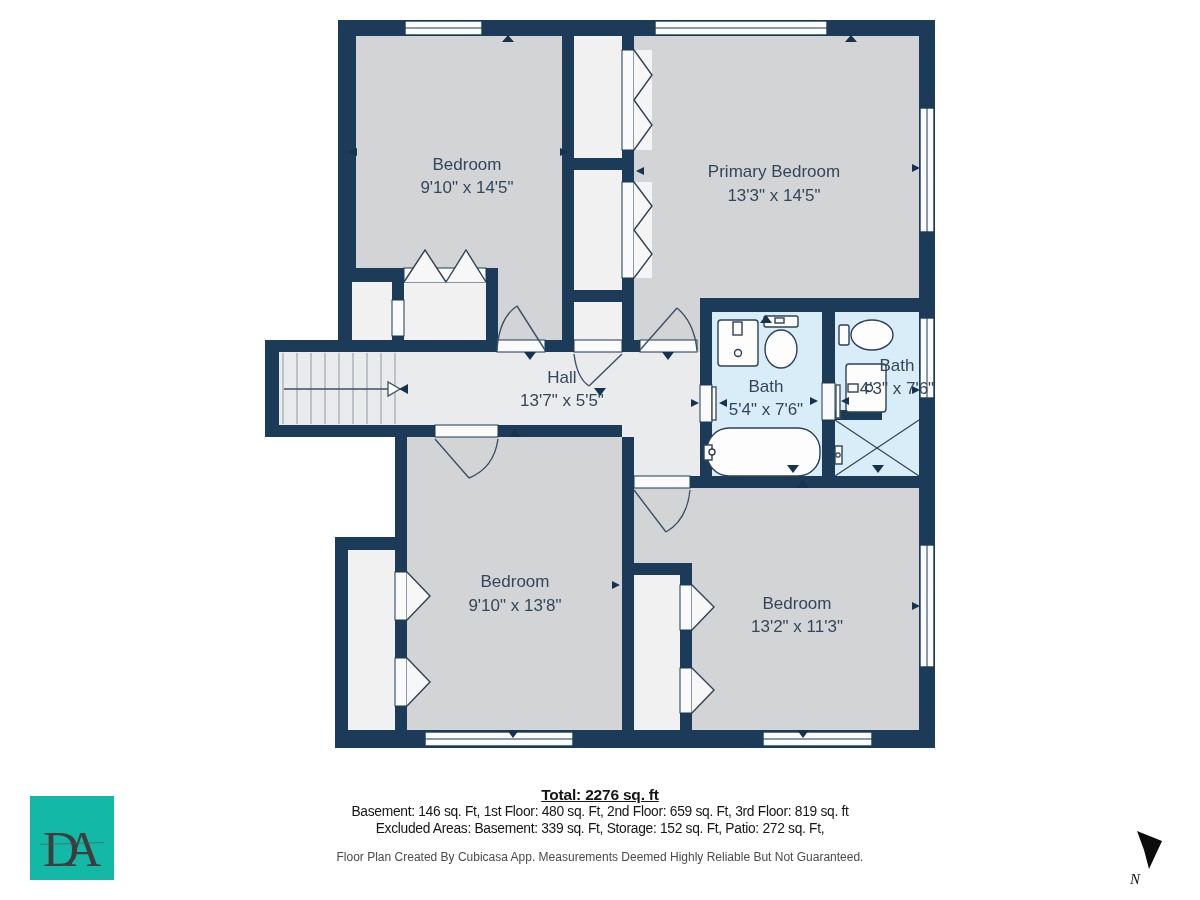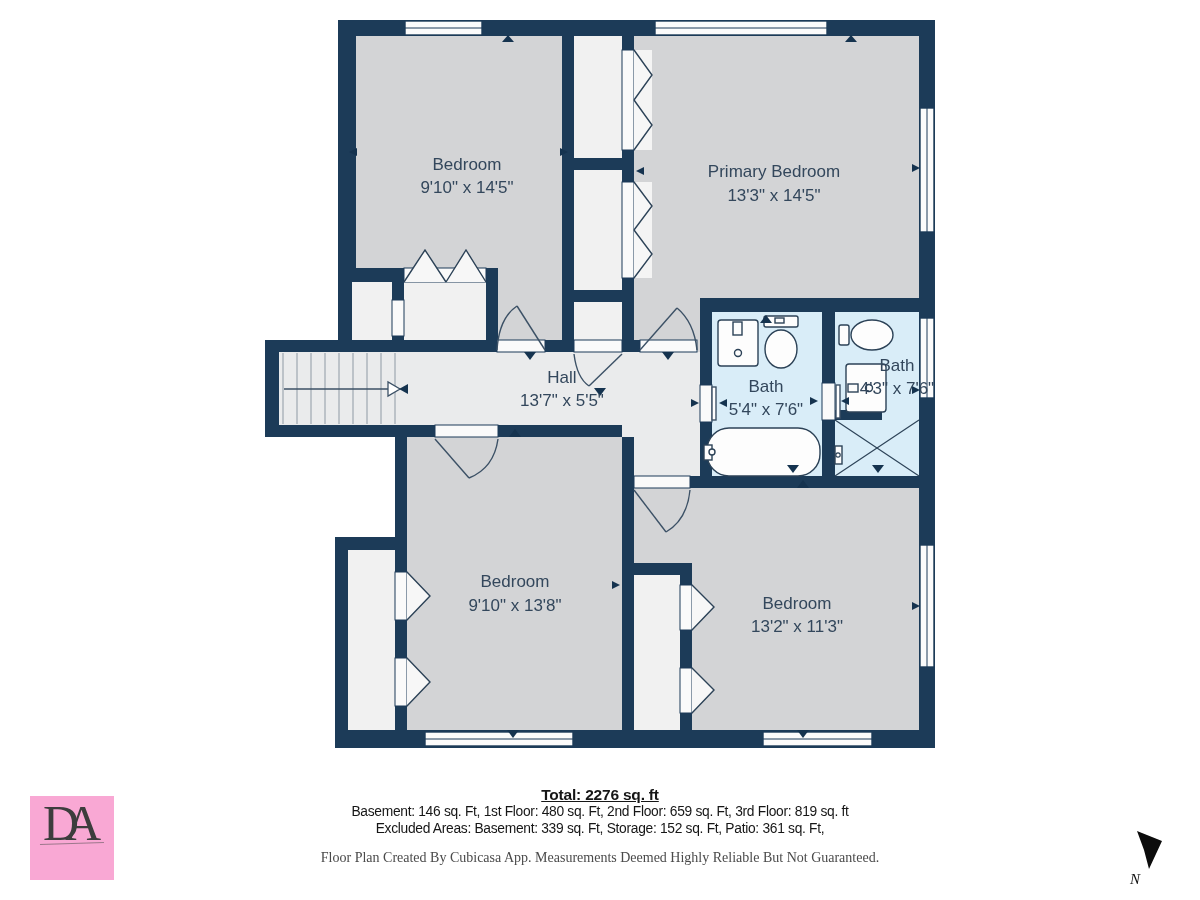--- a/index.html
+++ b/index.html
@@ -5,23 +5,23 @@
   html,body{margin:0;padding:0;background:#ffffff;}
   .page{position:relative;width:1200px;height:900px;background:#ffffff;overflow:hidden;
         font-family:"Liberation Sans",sans-serif;}
   .plan-svg{position:absolute;left:0;top:0;}
   svg text{font-family:"Liberation Sans",sans-serif;fill:#33475c;}
   .room-name{font-size:17px;}
   .room-dims{font-size:17px;}
   .footer{position:absolute;left:0;top:786px;width:1200px;text-align:center;color:#161616;}
   .footer .total{font-size:15.5px;font-weight:bold;line-height:18px;letter-spacing:-0.2px;text-decoration:underline;}
   .footer .line{font-size:13.8px;line-height:16.5px;letter-spacing:-0.3px;}
-  .footer .disclaimer{font-size:14px;color:#4a4a4a;margin-top:13px;letter-spacing:0px;font-family:Liberation Serif, serif;}
-  .logo{position:absolute;left:30px;top:796px;width:84px;height:84px;background:#f9a8d4;
-        display:flex;align-items:flex-start;justify-content:center;}
+  .footer .disclaimer{font-size:12px;color:#4a4a4a;margin-top:13px;letter-spacing:0px;}
+  .logo{position:absolute;left:30px;top:796px;width:84px;height:84px;background:#14b8a6;
+        display:flex;align-items:flex-end;justify-content:center;}
   .logo .monogram{font-family:"Liberation Serif",serif;font-size:50px;color:#3d3d3d;
         letter-spacing:-14px;padding-right:14px;position:relative;top:-2px;}
   .logo .script-line{position:absolute;left:10px;top:47px;width:64px;height:3px;
         border-top:1px solid rgba(80,80,80,.55);transform:rotate(-2deg);}
   .compass{position:absolute;left:1108px;top:818px;}
   .compass text{font-family:"Liberation Serif",serif;font-style:italic;font-size:15px;fill:#111;}
 </style>
 </head>
 <body>
 
@@ -272,21 +272,21 @@
     <text class="room-name" x="515" y="587">Bedroom</text>
     <text class="room-dims" x="515" y="611">9'10" x 13'8"</text>
     <text class="room-name" x="797" y="609">Bedroom</text>
     <text class="room-dims" x="797" y="632">13'2" x 11'3"</text>
   </g>
 </svg>
 
 <div class="footer">
   <div class="total">Total: 2276 sq. ft</div>
   <div class="line">Basement: 146 sq. Ft, 1st Floor: 480 sq. Ft, 2nd Floor: 659 sq. Ft, 3rd Floor: 819 sq. ft</div>
-  <div class="line">Excluded Areas: Basement: 339 sq. Ft, Storage: 152 sq. Ft, Patio: 361 sq. Ft,</div>
+  <div class="line">Excluded Areas: Basement: 339 sq. Ft, Storage: 152 sq. Ft, Patio: 272 sq. Ft,</div>
   <div class="disclaimer">Floor Plan Created By Cubicasa App. Measurements Deemed Highly Reliable But Not Guaranteed.</div>
 </div>
 
 <div class="logo">
   <span class="monogram">DA</span>
   <span class="script-line"></span>
 </div>
 
 <svg class="compass" width="70" height="70" viewBox="0 0 70 70">
   <path d="M29,13 L54,23 L41,51 L36,32 Z" fill="#0c0c0c"></path>

